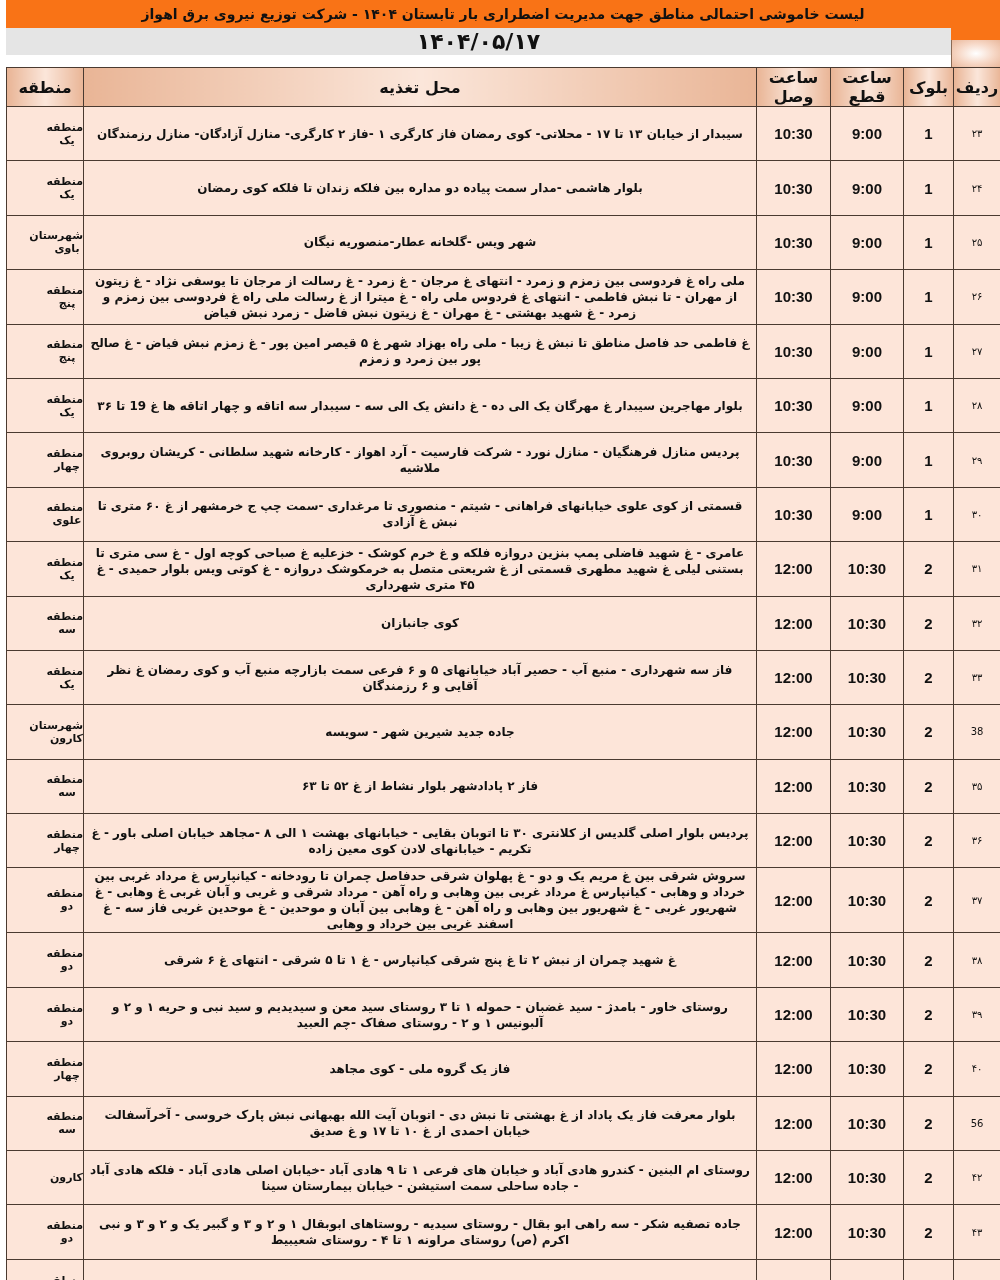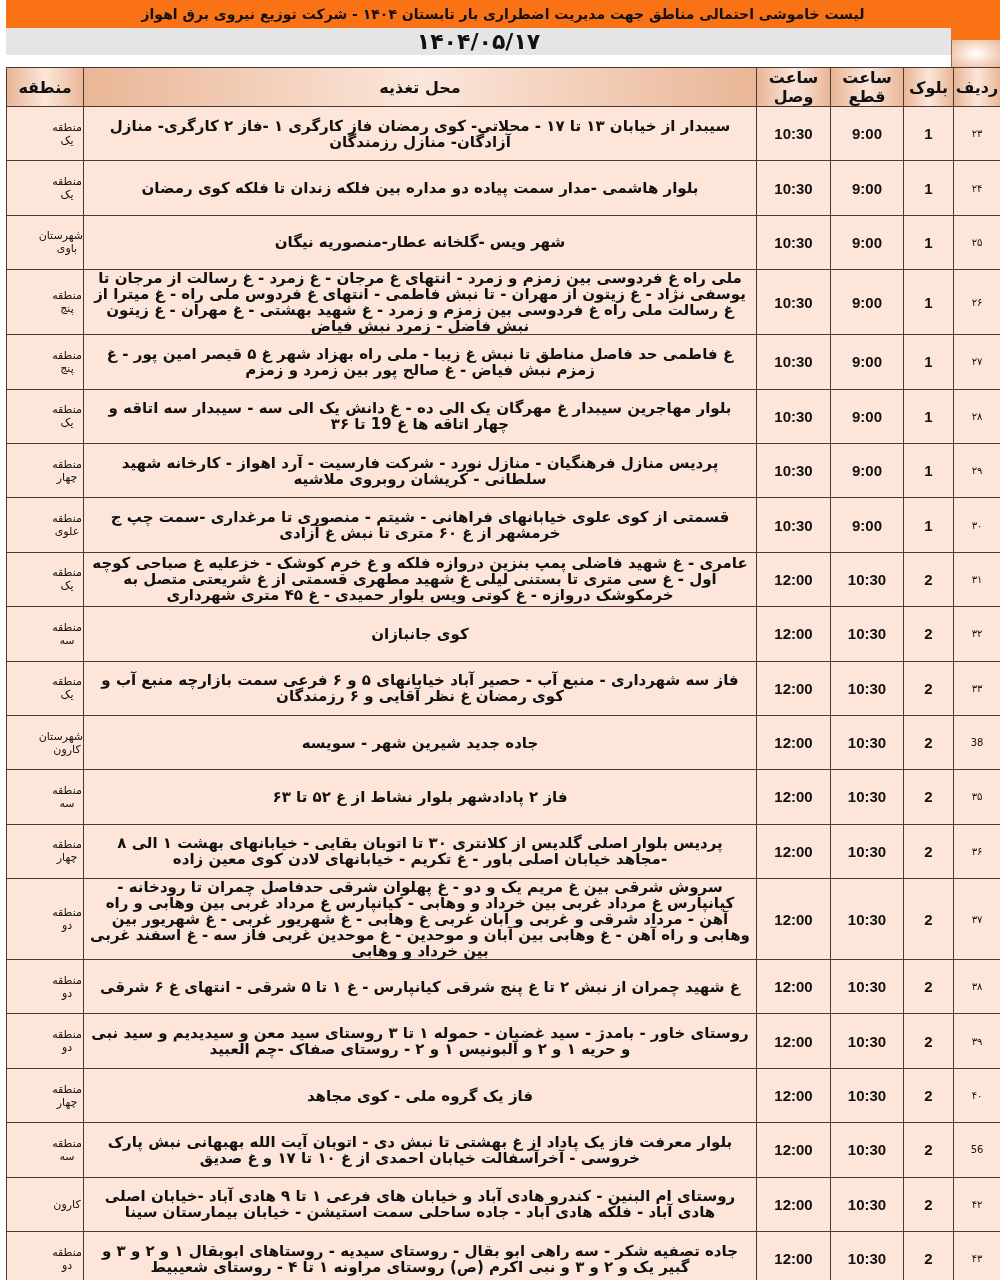--- a/index.html
+++ b/index.html
@@ -48,22 +48,22 @@
     }
     table.grid td {
       background: #fde5d9;
       height: 54.4px;
     }
     td.c-num { font-size: 10px; font-weight: normal; }
     td.c-block, td.c-cut, td.c-on {
       font-family: "Liberation Sans", sans-serif;
       font-weight: bold; font-size: 15px;
     }
-    td.c-loc { font-size: 15px; font-weight: bold; line-height: 16px; padding: 0 6px; }
-    td.c-region { font-size: 11px; font-weight: normal; padding-left: 44px; }
+    td.c-loc { font-size: 12px; font-weight: bold; line-height: 16px; padding: 0 6px; }
+    td.c-region { font-size: 11px; font-weight: bold; padding-left: 44px; }
     col.w-num { width: 47px; }
     col.w-block { width: 50px; }
     col.w-cut { width: 73px; }
     col.w-on { width: 74px; }
     col.w-loc { width: 673px; }
     col.w-region { width: 77px; }
   </style>
 </head>
 <body>
 

